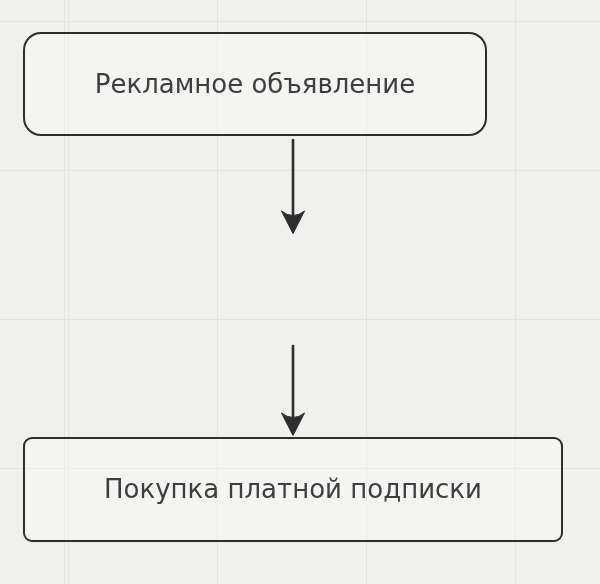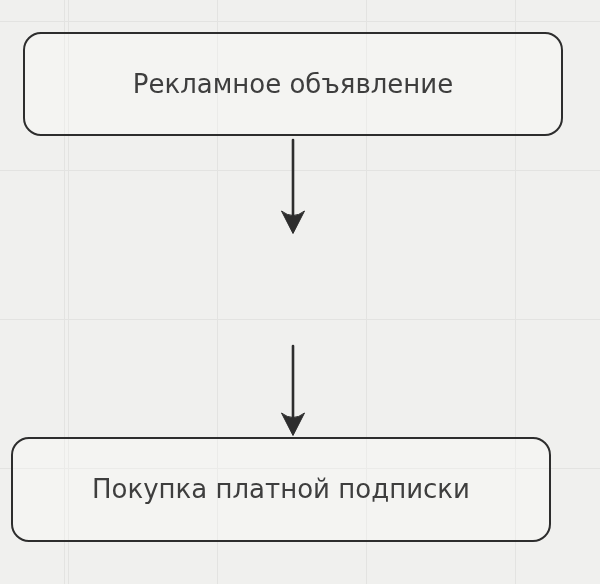--- a/index.html
+++ b/index.html
@@ -31,23 +31,23 @@
     justify-content: center;
     text-align: center;
   }
   .node-label {
     font-size: 26px;
     line-height: 35px;
     color: #3e3e3e;
     white-space: pre-line;
     padding: 0 14px;
   }
-  .node1 { left: 23px; top: 32px;  width: 540px; height: 104px; }
+  .node1 { left: 23px; top: 32px;  width: 464px; height: 104px; }
   .node2 { left: 23px; top: 235px; width: 540px; height: 108px; }
-  .node3 { left: 11px; top: 437px; width: 540px; height: 105px; }
+  .node3 { left: 23px; top: 437px; width: 540px; height: 105px; border-radius: 9px; }
   .connector-layer {
     position: absolute;
     left: 0;
     top: 0;
     width: 600px;
     height: 584px;
     pointer-events: none;
   }
   .connector-layer g { pointer-events: auto; }
   .edge-stem {

